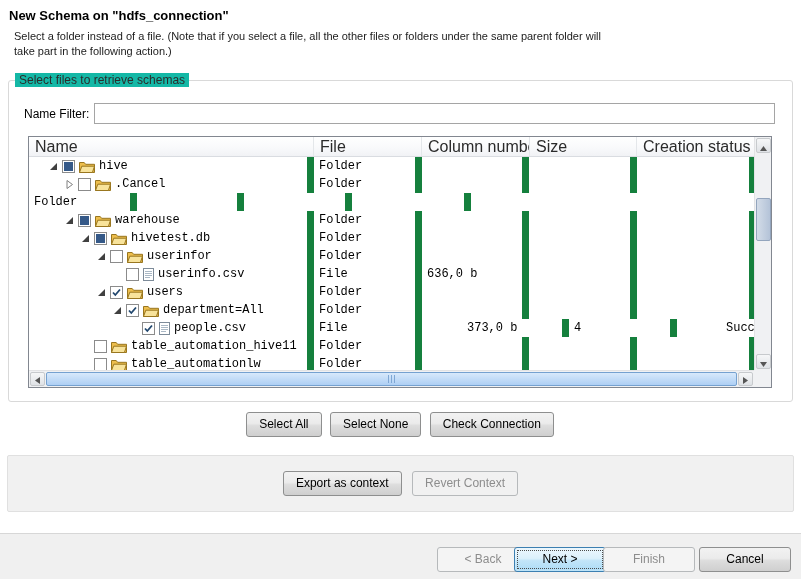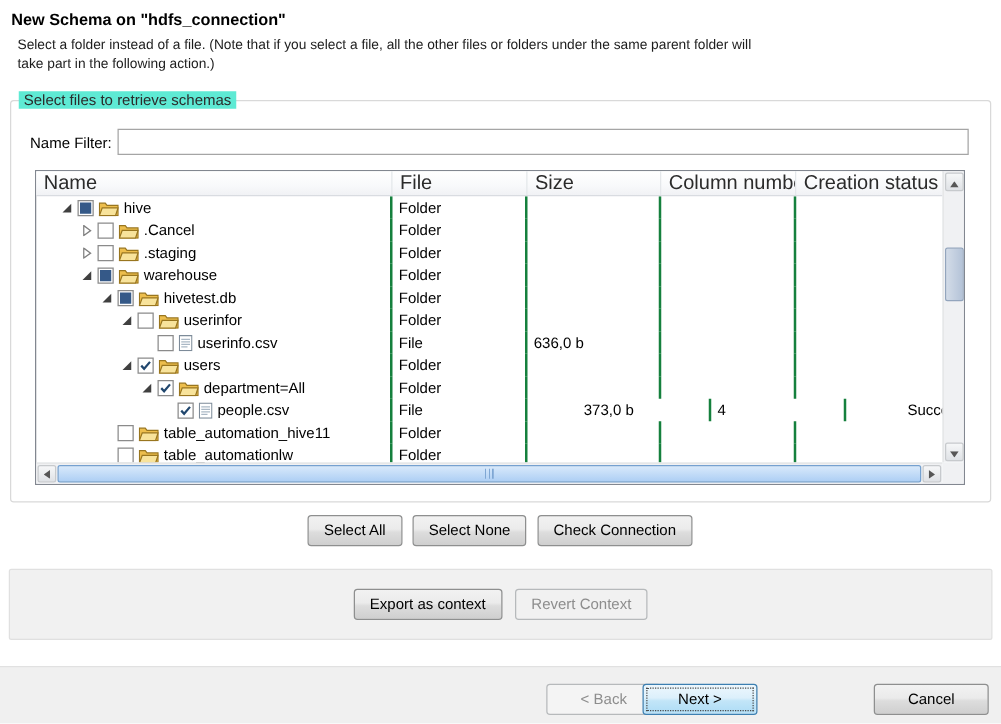--- a/index.html
+++ b/index.html
@@ -4,31 +4,31 @@
 <style>
   * { margin:0; padding:0; box-sizing:border-box; }
   html,body { background:#fff; }
   body { font-family:"Liberation Sans", sans-serif; color:#000; }
   .dialog { position:relative; width:801px; height:579px; background:#fff; overflow:hidden; }
 
   .title { position:absolute; left:9px; top:8px; font-size:13px; font-weight:bold; }
   .desc { position:absolute; left:14px; top:29px; font-size:11px; color:#1c1c1c; line-height:15px; white-space:nowrap; }
 
   .group { position:absolute; left:8px; top:80px; width:785px; height:322px; border:1px solid #d9d9d9; border-radius:3px; }
-  .group-label { position:absolute; left:15px; top:73px; background:#5eead4; padding:0 4px; font-size:12px; color:#2b2b2b; z-index:2; }
+  .group-label { position:absolute; left:15px; top:73px; background:#14b8a6; padding:0 4px; font-size:12px; color:#2b2b2b; z-index:2; }
 
   .filter-label { position:absolute; left:24px; top:107px; font-size:12px; }
   .filter-input { position:absolute; left:94px; top:103px; width:681px; height:21px; border:1px solid #a5a5a5; font-family:"Liberation Sans",sans-serif; font-size:12px; padding:0 4px; background:#fff; }
 
   .table { position:absolute; left:28px; top:136px; width:744px; height:252px; border:1px solid #828790; background:#fff; }
   .thead { position:absolute; left:0; top:0; right:17px; height:20px; display:flex; background:linear-gradient(#ffffff,#f8f9fb 60%,#f1f2f5); border-bottom:1px solid #d9dce1; }
   .th { flex:none; font-size:16px; color:#2b2b2b; line-height:19px; padding-left:6px; border-right:1px solid #e4e7ea; overflow:hidden; white-space:nowrap; }
   .tbody { position:absolute; left:0; top:20px; right:17px; bottom:17px; overflow:hidden; }
   .tr { display:flex; height:18px; }
-  .td { flex:none; font-size:12px; line-height:18px; height:18px; padding-left:5px; border-right:2px solid #15803d; overflow:hidden; white-space:nowrap; }
+  .td { flex:none; font-size:12px; line-height:18px; height:18px; padding-left:5px; border-right:7px solid #15803d; overflow:hidden; white-space:nowrap;font-family:Liberation Mono, monospace; }
   .name-cell { display:flex; align-items:center; padding-left:4px; }
   .indent { flex:none; height:1px; }
   .expander { flex:none; width:13px; height:13px; display:inline-flex; align-items:center; justify-content:center; margin-right:2px; }
   .checkbox { flex:none; width:13px; height:13px; border:1px solid #8b8b8b; background:#fff; display:inline-flex; align-items:center; justify-content:center; margin-right:4px; }
   .cb-fill { display:block; width:9px; height:9px; }
   .node-icon { flex:none; display:inline-flex; align-items:center; margin-right:4px; }
   .node-label { font-size:12px; white-space:nowrap; }
 
   
   .vscroll { position:absolute; top:0; right:0; bottom:17px; width:17px; background:#f0f1f3; border-left:1px solid #e2e3e5; }
@@ -74,22 +74,22 @@
   <span class="group-label">Select files to retrieve schemas</span>
   <div class="group"></div>
 
   <span class="filter-label">Name Filter:</span>
   <input class="filter-input" type="text" value="" style="">
 
   <div class="table">
     <div class="thead">
         <div class="th" style="width: 285px;">Name</div>
         <div class="th" style="width: 108px;">File</div>
+        <div class="th" style="width: 108px;">Column number</div>
         <div class="th" style="width: 107px;">Size</div>
-        <div class="th" style="width: 108px;">Column number</div>
         <div class="th" style="width: 119px;">Creation status</div>
       </div>
     <div class="tbody">
         <div class="tr">
           <div class="td name-cell" style="width: 285px;">
             <span class="indent" style="width: 14px;"></span>
             <span class="expander">
               <svg width="9" height="9">
                 <polygon points="8,1 8,8 1,8" fill="#404040"></polygon>
               </svg>
@@ -126,36 +126,20 @@
               </svg>
             </span>
             <span class="node-label">.Cancel</span>
           </div>
           <div class="td" style="width: 108px;">Folder</div>
           <div class="td" style="width: 107px;"></div>
           <div class="td" style="width: 108px;"></div>
           <div class="td" style="width: 119px;"></div>
         </div>
         <div class="tr">
-          <div class="td name-cell" style="width: 285px;">
-            <span class="indent" style="width: 30px;"></span>
-            <span class="expander">
-              <svg width="9" height="9">
-                <polygon points="2,0.5 7.5,4.5 2,8.5" fill="#ffffff" stroke="#808080"></polygon>
-              </svg>
-            </span>
-            <span class="checkbox"></span>
-            <span class="node-icon">
-              <svg width="16" height="13" viewBox="0 0 16 13">
-                <path d="M0.5,12.5 L0.5,2.5 L5.2,2.5 L6.6,4.3 L15.5,4.3 L15.5,12.5 Z" fill="#edbe4d" stroke="#99761f"></path>
-                <path d="M0.5,12.5 L2.8,6.2 L15.5,6.2 L13.4,12.5 Z" fill="#f8e39b" stroke="#99761f"></path>
-              </svg>
-            </span>
-            <span class="node-label">.staging</span>
-          </div>
           <div class="td" style="width: 108px;">Folder</div>
           <div class="td" style="width: 107px;"></div>
           <div class="td" style="width: 108px;"></div>
           <div class="td" style="width: 119px;"></div>
         </div>
         <div class="tr">
           <div class="td name-cell" style="width: 285px;">
             <span class="indent" style="width: 30px;"></span>
             <span class="expander">
               <svg width="9" height="9">
@@ -401,15 +385,16 @@
   <div class="context-panel">
     <span class="btn">Export as context</span>
     <span class="btn btn-disabled">Revert Context</span>
   </div>
 
   <div class="bottom-sep"></div>
   <div class="bottom-bar"></div>
 
   <span class="btn btn-disabled wizard-btn" style="left:437px;">&lt; Back</span>
   <span class="btn btn-default wizard-btn" style="left:514px;">Next &gt;</span>
+  <span class="btn btn-disabled wizard-btn" style="left:603px;">Finish</span>
   <span class="btn wizard-btn" style="left:699px;">Cancel</span>
 
 </div>
 
 </body></html>

